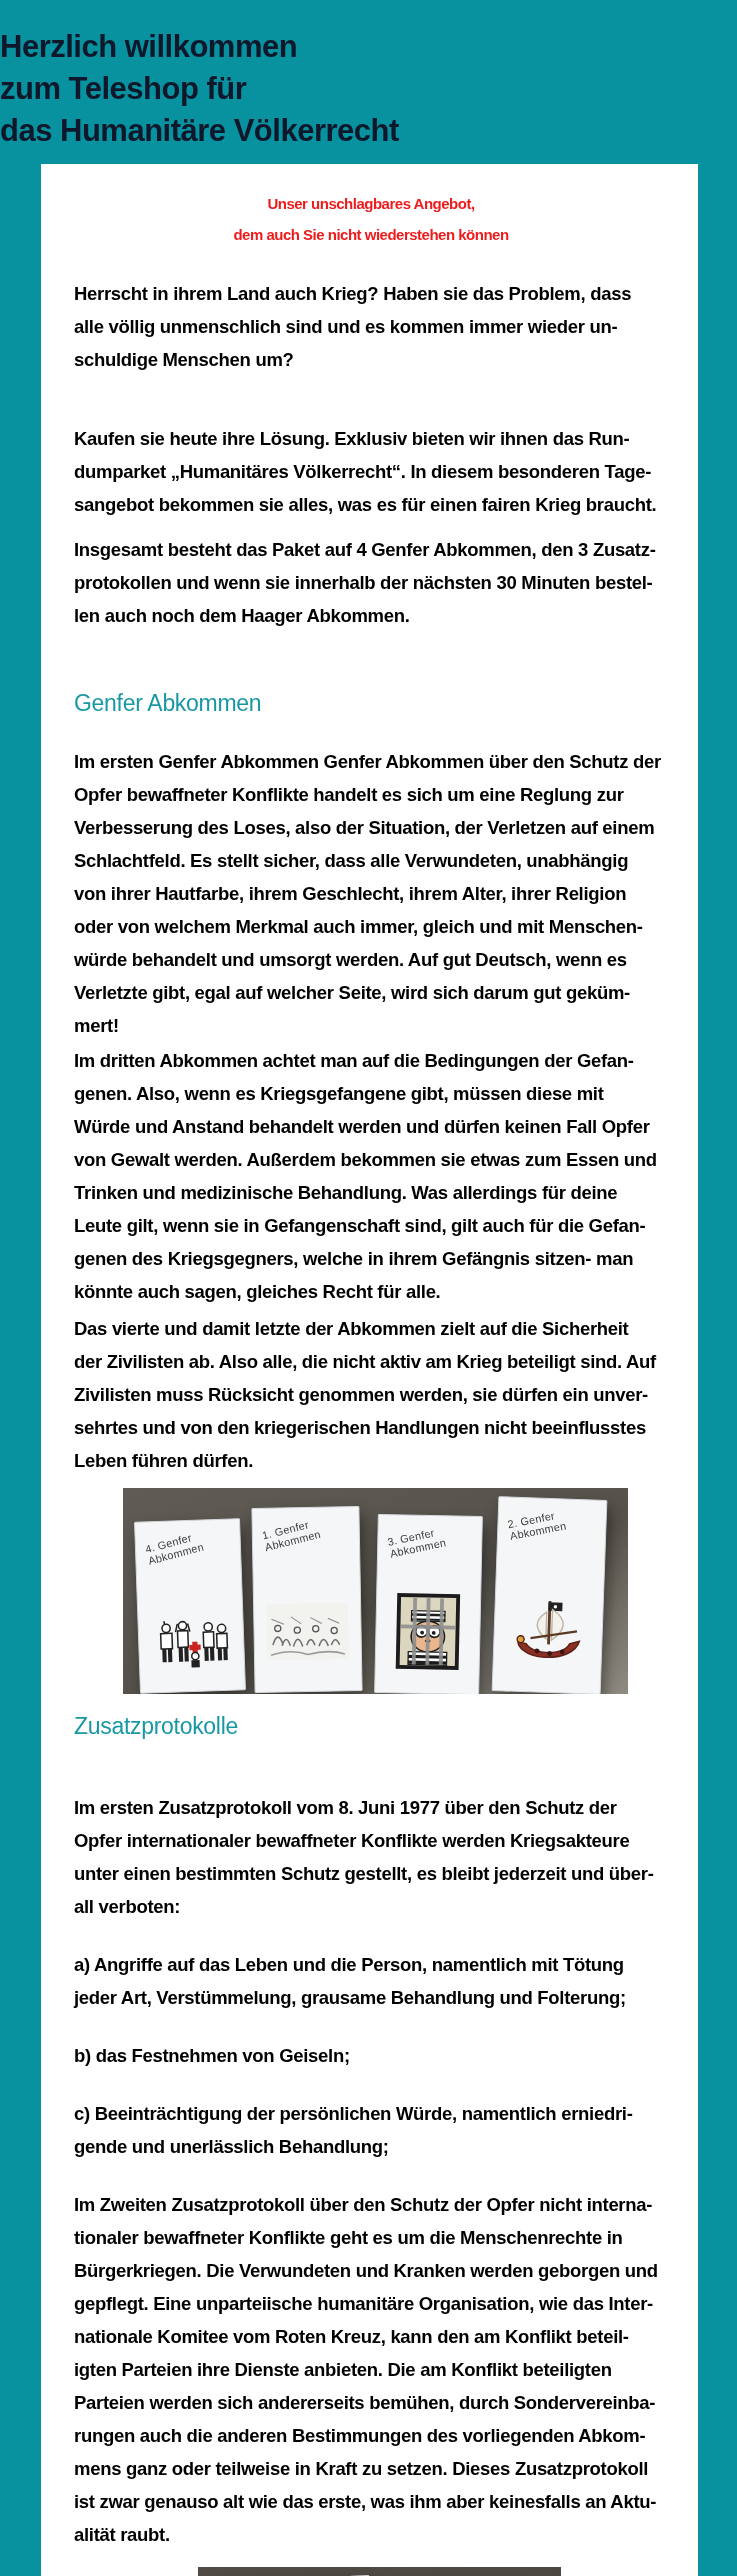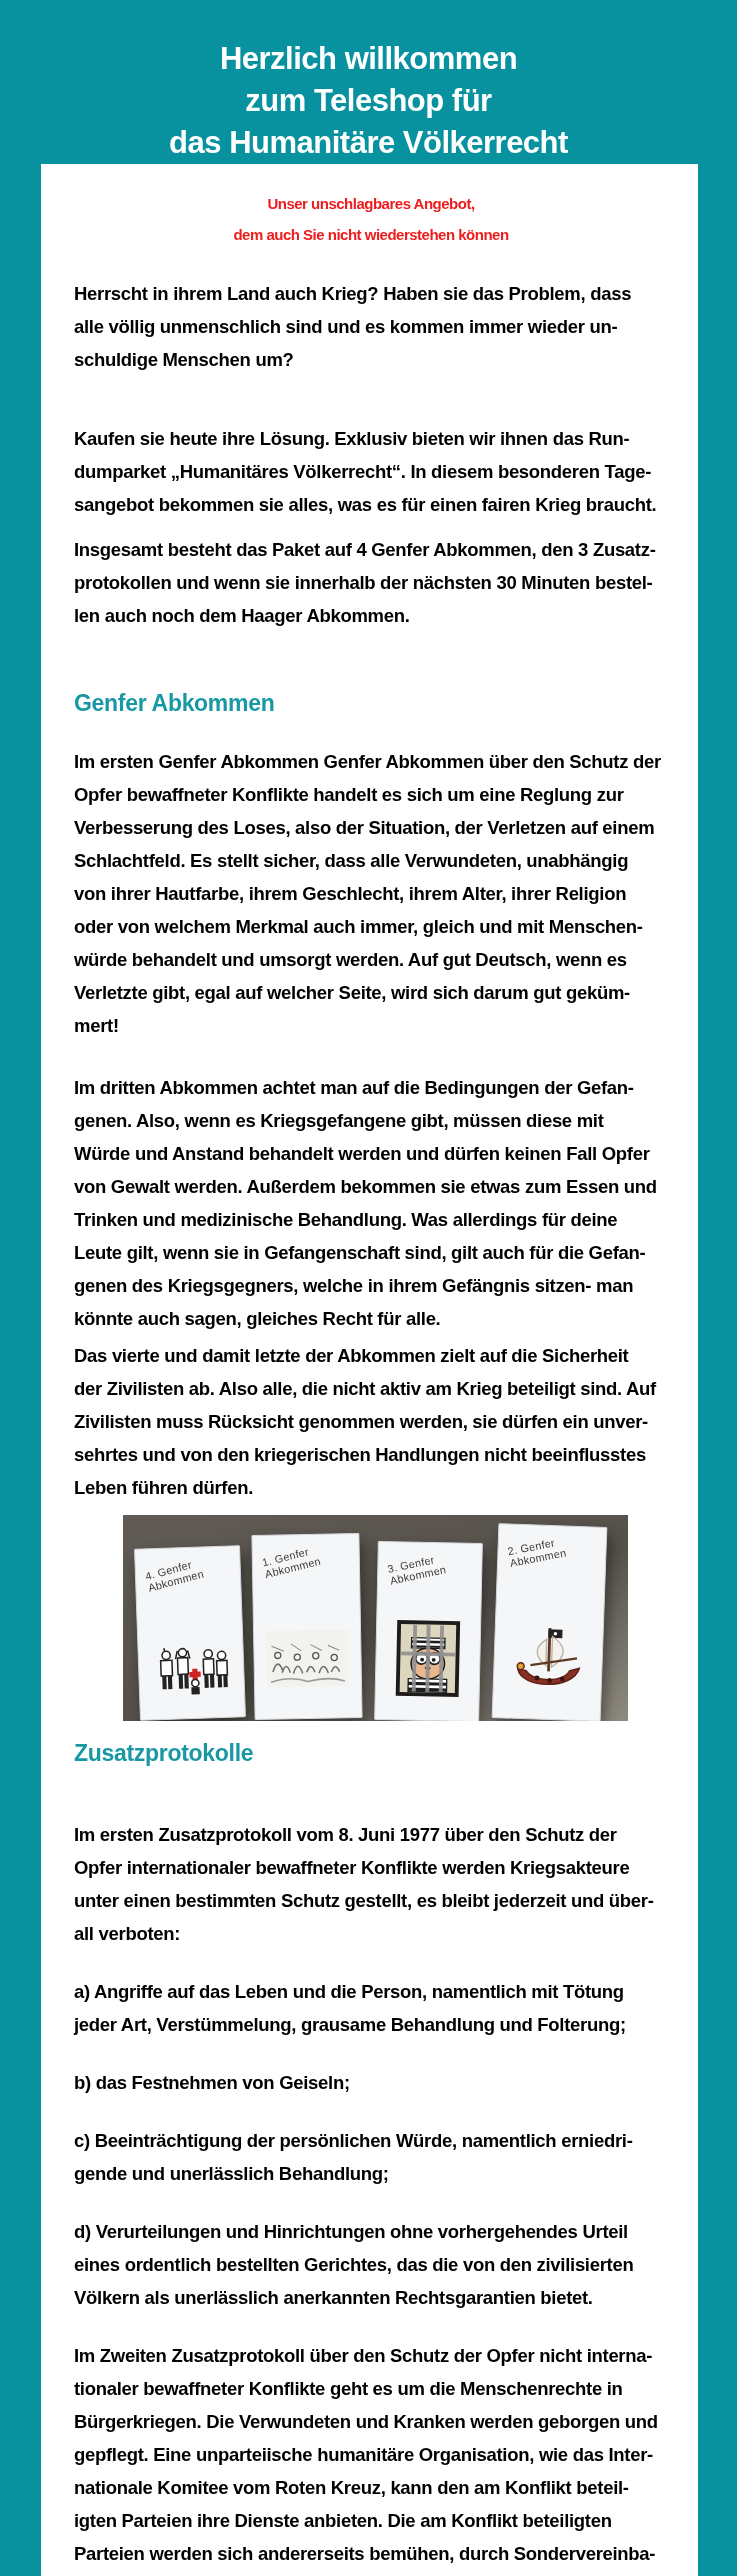--- a/index.html
+++ b/index.html
@@ -1,28 +1,28 @@
 <!DOCTYPE html>
 <html lang="de" style="font-size:8.2px"><head>
 <meta charset="utf-8">
 <style>
   html,body{margin:0;padding:0;background:#0892a0;}
   .page{position:relative;width:737px;height:3919px;background:#0892a0;
         font-family:"Liberation Sans",sans-serif;overflow:hidden;}
   
-  .masthead{position:absolute;top:16px;left:0;width:100%;padding-top:21.6px;text-align:center;
-            color:#ffffff;font-weight:bold;font-size:31px;line-height:42px;letter-spacing:-0.5px;}
+  .masthead{position:absolute;top:4px;left:0;width:100%;padding-top:21.6px;
+            color:#0f172a;font-weight:bold;font-size:31px;line-height:42px;letter-spacing:-0.5px;}
   
   .sheet{position:absolute;left:41px;top:164px;width:657px;height:3755px;background:#ffffff;
          box-sizing:border-box;padding:24px 30px 0 33px;overflow:hidden;}
   .subtitle{color:#ee1c1c;font-weight:bold;text-align:center;font-size:15px;line-height:31px;
             letter-spacing:-0.5px;white-space:pre-line;margin:0;}
   .body-p{white-space:pre-line;color:#000;font-weight:bold;font-size:18.5px;line-height:33px;
           letter-spacing:-0.3px;margin:0;}
-  h2.section{color:#1898a4;font-size:23px;line-height:25px;font-weight:bold;
+  h2.section{color:#1898a4;font-size:23px;line-height:25px;font-weight:normal;
              letter-spacing:-0.3px;margin:0;}
   
   .photo{position:relative;overflow:hidden;}
   .photo-genfer{width:505px;height:206px;margin-left:49px;
      background:linear-gradient(160deg,#605c55 0%,#56524b 55%,#908b81 100%);}
   .photo-zusatz{width:363px;height:222px;margin-left:124px;
      background:linear-gradient(170deg,#514c45 0%,#45413a 60%,#5e5950 100%);}
   .case{position:absolute;background:#f5f6f8;border:0.5px solid #d4d7db;border-radius:1.5px;
         box-shadow:3.1px 8.2px 14.4px rgba(0,0,0,.45);}
   .case-label{display:block;transform:rotate(-13deg);transform-origin:left top;
@@ -60,21 +60,21 @@
     <h2 class="section" style="margin-top:59px">Genfer Abkommen</h2>
     <p class="body-p" style="margin-top:29px">Im ersten Genfer Abkommen Genfer Abkommen über den Schutz der
 Opfer bewaffneter Konflikte handelt es sich um eine Reglung zur
 Verbesserung des Loses, also der Situation, der Verletzen auf einem
 Schlachtfeld. Es stellt sicher, dass alle Verwundeten, unabhängig
 von ihrer Hautfarbe, ihrem Geschlecht, ihrem Alter, ihrer Religion
 oder von welchem Merkmal auch immer, gleich und mit Menschen-
 würde behandelt und umsorgt werden. Auf gut Deutsch, wenn es
 Verletzte gibt, egal auf welcher Seite, wird sich darum gut geküm-
 mert!</p>
-    <p class="body-p" style="margin-top:29px">Im dritten Abkommen achtet man auf die Bedingungen der Gefan-
+    <p class="body-p" style="margin-top:2px">Im dritten Abkommen achtet man auf die Bedingungen der Gefan-
 genen. Also, wenn es Kriegsgefangene gibt, müssen diese mit
 Würde und Anstand behandelt werden und dürfen keinen Fall Opfer
 von Gewalt werden. Außerdem bekommen sie etwas zum Essen und
 Trinken und medizinische Behandlung. Was allerdings für deine
 Leute gilt, wenn sie in Gefangenschaft sind, gilt auch für die Gefan-
 genen des Kriegsgegners, welche in ihrem Gefängnis sitzen- man
 könnte auch sagen, gleiches Recht für alle.</p>
     <p class="body-p" style="margin-top:4px">Das vierte und damit letzte der Abkommen zielt auf die Sicherheit
 der Zivilisten ab. Also alle, die nicht aktiv am Krieg beteiligt sind. Auf
 Zivilisten muss Rücksicht genommen werden, sie dürfen ein unver-
@@ -174,23 +174,20 @@
     <h2 class="section" style="margin-top:20.6px">Zusatzprotokolle</h2>
     <p class="body-p" style="margin-top:52px">Im ersten Zusatzprotokoll vom 8. Juni 1977 über den Schutz der
 Opfer internationaler bewaffneter Konflikte werden Kriegsakteure
 unter einen bestimmten Schutz gestellt, es bleibt jederzeit und über-
 all verboten:</p>
     <p class="body-p" style="margin-top:25px">a) Angriffe auf das Leben und die Person, namentlich mit Tötung
 jeder Art, Verstümmelung, grausame Behandlung und Folterung;</p>
     <p class="body-p" style="margin-top:25px">b) das Festnehmen von Geiseln;</p>
     <p class="body-p" style="margin-top:25px">c) Beeinträchtigung der persönlichen Würde, namentlich erniedri-
 gende und unerlässlich Behandlung;</p>
-    <p class="body-p" style="margin-top:25px">d) Verurteilungen und Hinrichtungen ohne vorhergehendes Urteil
-eines ordentlich bestellten Gerichtes, das die von den zivilisierten
-Völkern als unerlässlich anerkannten Rechtsgarantien bietet.</p>
     <p class="body-p" style="margin-top:25px">Im Zweiten Zusatzprotokoll über den Schutz der Opfer nicht interna-
 tionaler bewaffneter Konflikte geht es um die Menschenrechte in
 Bürgerkriegen. Die Verwundeten und Kranken werden geborgen und
 gepflegt. Eine unparteiische humanitäre Organisation, wie das Inter-
 nationale Komitee vom Roten Kreuz, kann den am Konflikt beteil-
 igten Parteien ihre Dienste anbieten. Die am Konflikt beteiligten
 Parteien werden sich andererseits bemühen, durch Sondervereinba-
 rungen auch die anderen Bestimmungen des vorliegenden Abkom-
 mens ganz oder teilweise in Kraft zu setzen.  Dieses Zusatzprotokoll
 ist zwar genauso alt wie das erste, was ihm aber keinesfalls an Aktu-

